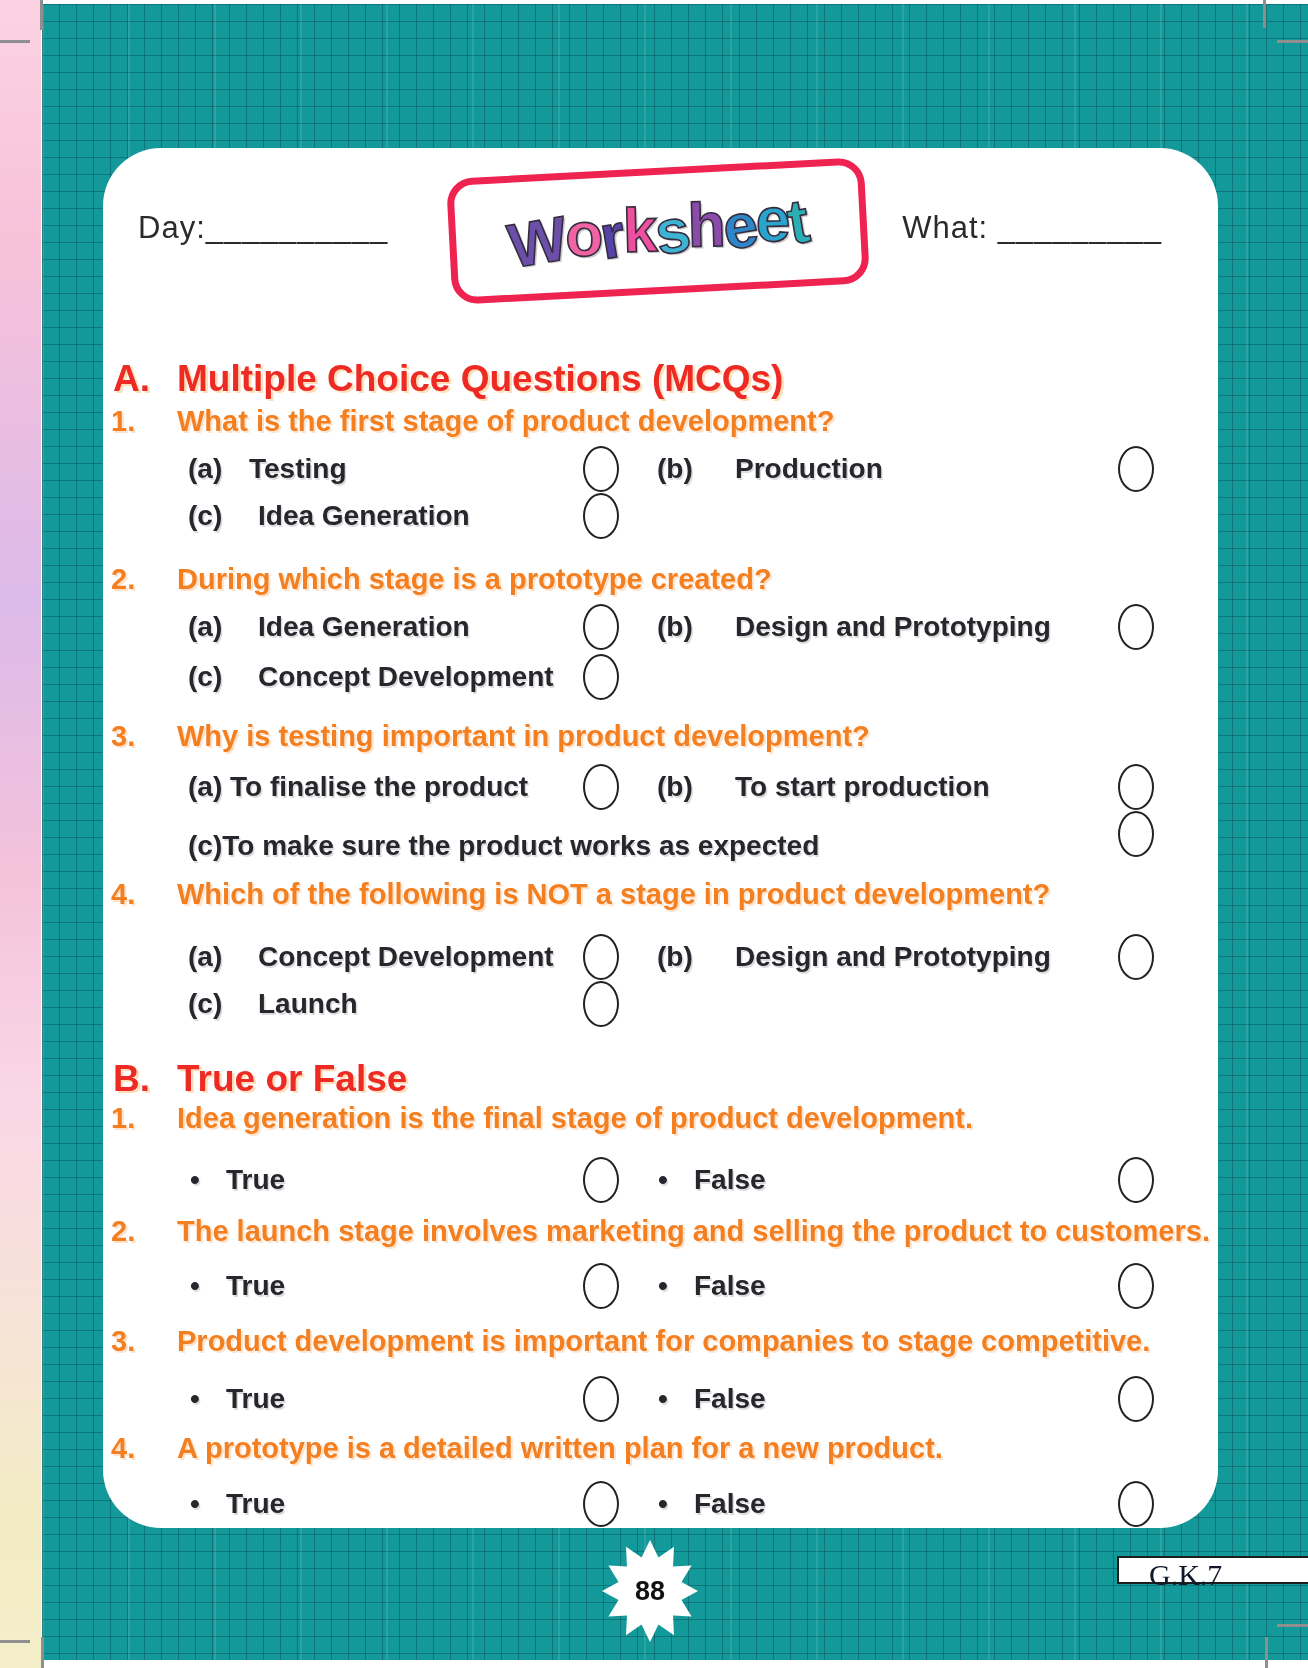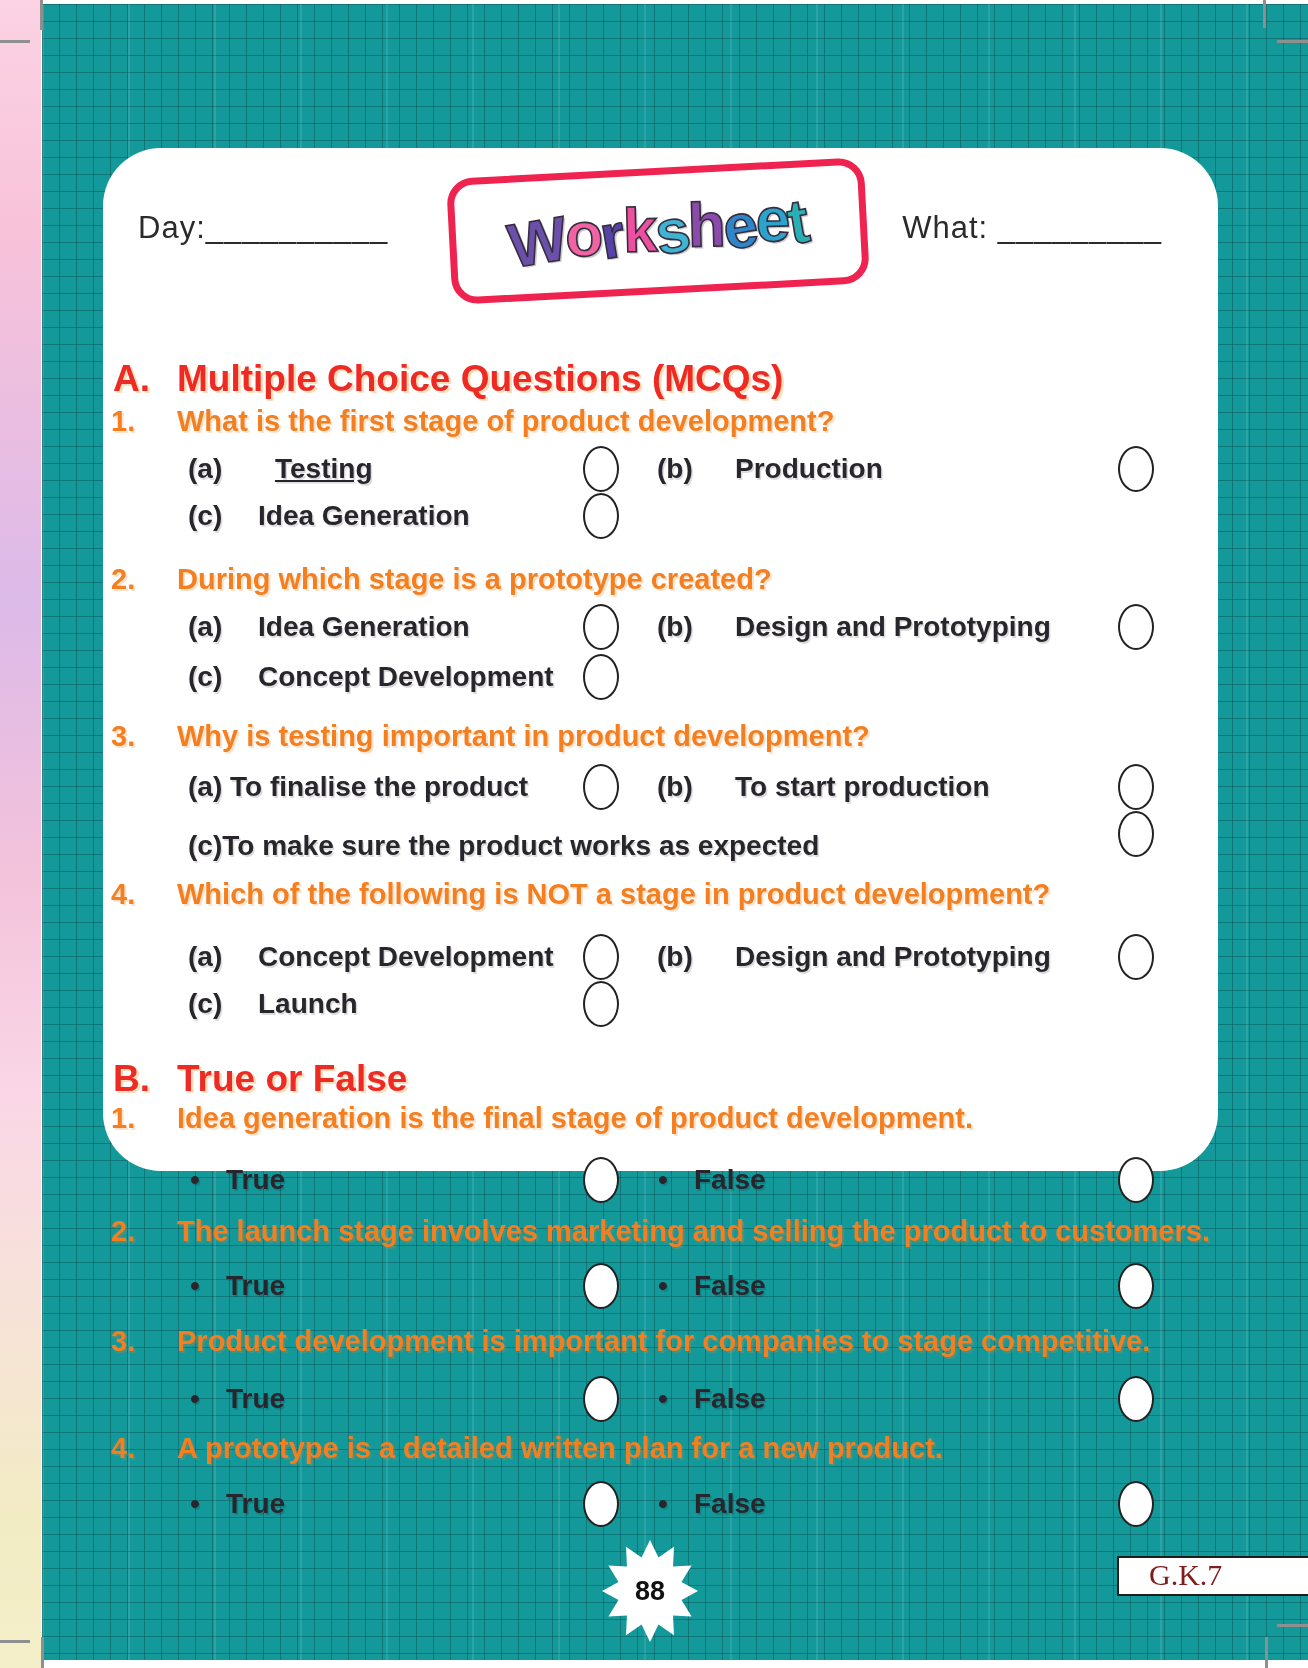--- a/index.html
+++ b/index.html
@@ -12,21 +12,21 @@
   
   #grid-panel{position:absolute;left:42px;top:4px;right:0;height:1656px;background:#14999b;
     background-image:
       linear-gradient(90deg,rgba(255,255,255,.10) 0 2px,transparent 2px),
       linear-gradient(rgba(8,84,86,.50) 0 1.5px,transparent 1.5px),
       linear-gradient(90deg,rgba(8,84,86,.50) 0 1.5px,transparent 1.5px);
     background-size:86px 100%,17px 17px,17px 17px;}
   
   .crop{position:absolute;background:#8f8f8f;}
   
-  #card{position:absolute;left:103px;top:148px;width:1115px;height:1023px;
+  #card{position:absolute;left:103px;top:148px;width:1115px;height:1380px;
         background:#fff;border-radius:58px;}
   
   .fill-line{position:absolute;top:62px;font-size:31px;color:#2b2b2b;letter-spacing:1px;white-space:nowrap;}
   #day-field{left:35px;}
   #date-field{right:56px;}
   #worksheet-badge{position:absolute;left:346px;top:20px;width:404px;height:112px;
     background:#fff;border:7px solid #ef2350;border-radius:26px;transform:rotate(-3deg);
     display:flex;align-items:center;justify-content:center;}
   #worksheet-word{display:flex;transform:rotate(-1.5deg);}
   .wl{font-size:62px;font-weight:bold;line-height:1;letter-spacing:-2px;
@@ -48,23 +48,23 @@
       font-weight:bold;font-size:28px;color:#29252c;text-shadow:1.5px 1.5px 0 rgba(0,0,0,.14);white-space:nowrap;}
   .answer-circle{position:absolute;top:1px;width:36px;height:46px;border:2.5px solid #222;
       border-radius:50%;background:#fff;box-sizing:border-box;}
   
   #page-star{position:absolute;left:602px;top:1540px;width:96px;height:102px;background:#fff;
     clip-path:polygon(100% 50%,82.8% 58.8%,93.3% 75%,74% 74%,75% 93.3%,58.8% 82.8%,50% 100%,
       41.2% 82.8%,25% 93.3%,26% 74%,6.7% 75%,17.2% 58.8%,0% 50%,17.2% 41.2%,6.7% 25%,26% 26%,
       25% 6.7%,41.2% 17.2%,50% 0%,58.8% 17.2%,75% 6.7%,74% 26%,93.3% 25%,82.8% 41.2%);
     display:flex;align-items:center;justify-content:center;}
   #page-star span{font-size:27px;font-weight:bold;color:#111;}
-  #book-code-badge{position:absolute;left:1117px;top:1556px;width:191px;height:40px;
+  #book-code-badge{position:absolute;left:1117px;top:1556px;width:191px;height:28px;
     background:#fff;border:2px solid #1d1d1d;border-right:none;box-sizing:border-box;
-    font-family:"Liberation Serif",serif;font-size:30px;color:#7f1d1d;
+    font-family:"Liberation Serif",serif;font-size:30px;color:#0f172a;
     line-height:34px;padding-left:30px;}
 </style>
 </head>
 <body>
 
 <div id="canvas">
   <div id="edge-strip"></div>
   <div id="grid-panel"></div>
 
   <div class="crop" style="left:40px;top:0;width:3px;height:30px;"></div>
@@ -96,21 +96,21 @@
         <div class="sec-header" style="top: 210px;">
           <span class="sec-label">A.</span>
           <span class="sec-title">Multiple Choice Questions (MCQs)</span>
         </div>
         <div class="q-line" style="top: 257px;">
           <span class="q-num">1.</span>
           <span class="q-text">What is the first stage of product development?</span>
         </div>
         <div class="opt-row" style="top: 297px;">
           <span class="opt-tag" style="left: 85px;">(a)</span>
-          <span class="opt-label" style="left: 172px; text-decoration: underline;">Testing</span>
+          <span class="opt-label" style="left: 146px;">Testing</span>
           <div class="answer-circle" style="left: 480px;"></div>
           <span class="opt-tag" style="left: 554px;">(b)</span>
           <span class="opt-label" style="left: 632px;">Production</span>
           <div class="answer-circle" style="left: 1015px;"></div>
         </div>
         <div class="opt-row" style="top: 344px;">
           <span class="opt-tag" style="left: 85px;">(c)</span>
           <span class="opt-label" style="left: 155px;">Idea Generation</span>
           <div class="answer-circle" style="left: 480px;"></div>
         </div>

